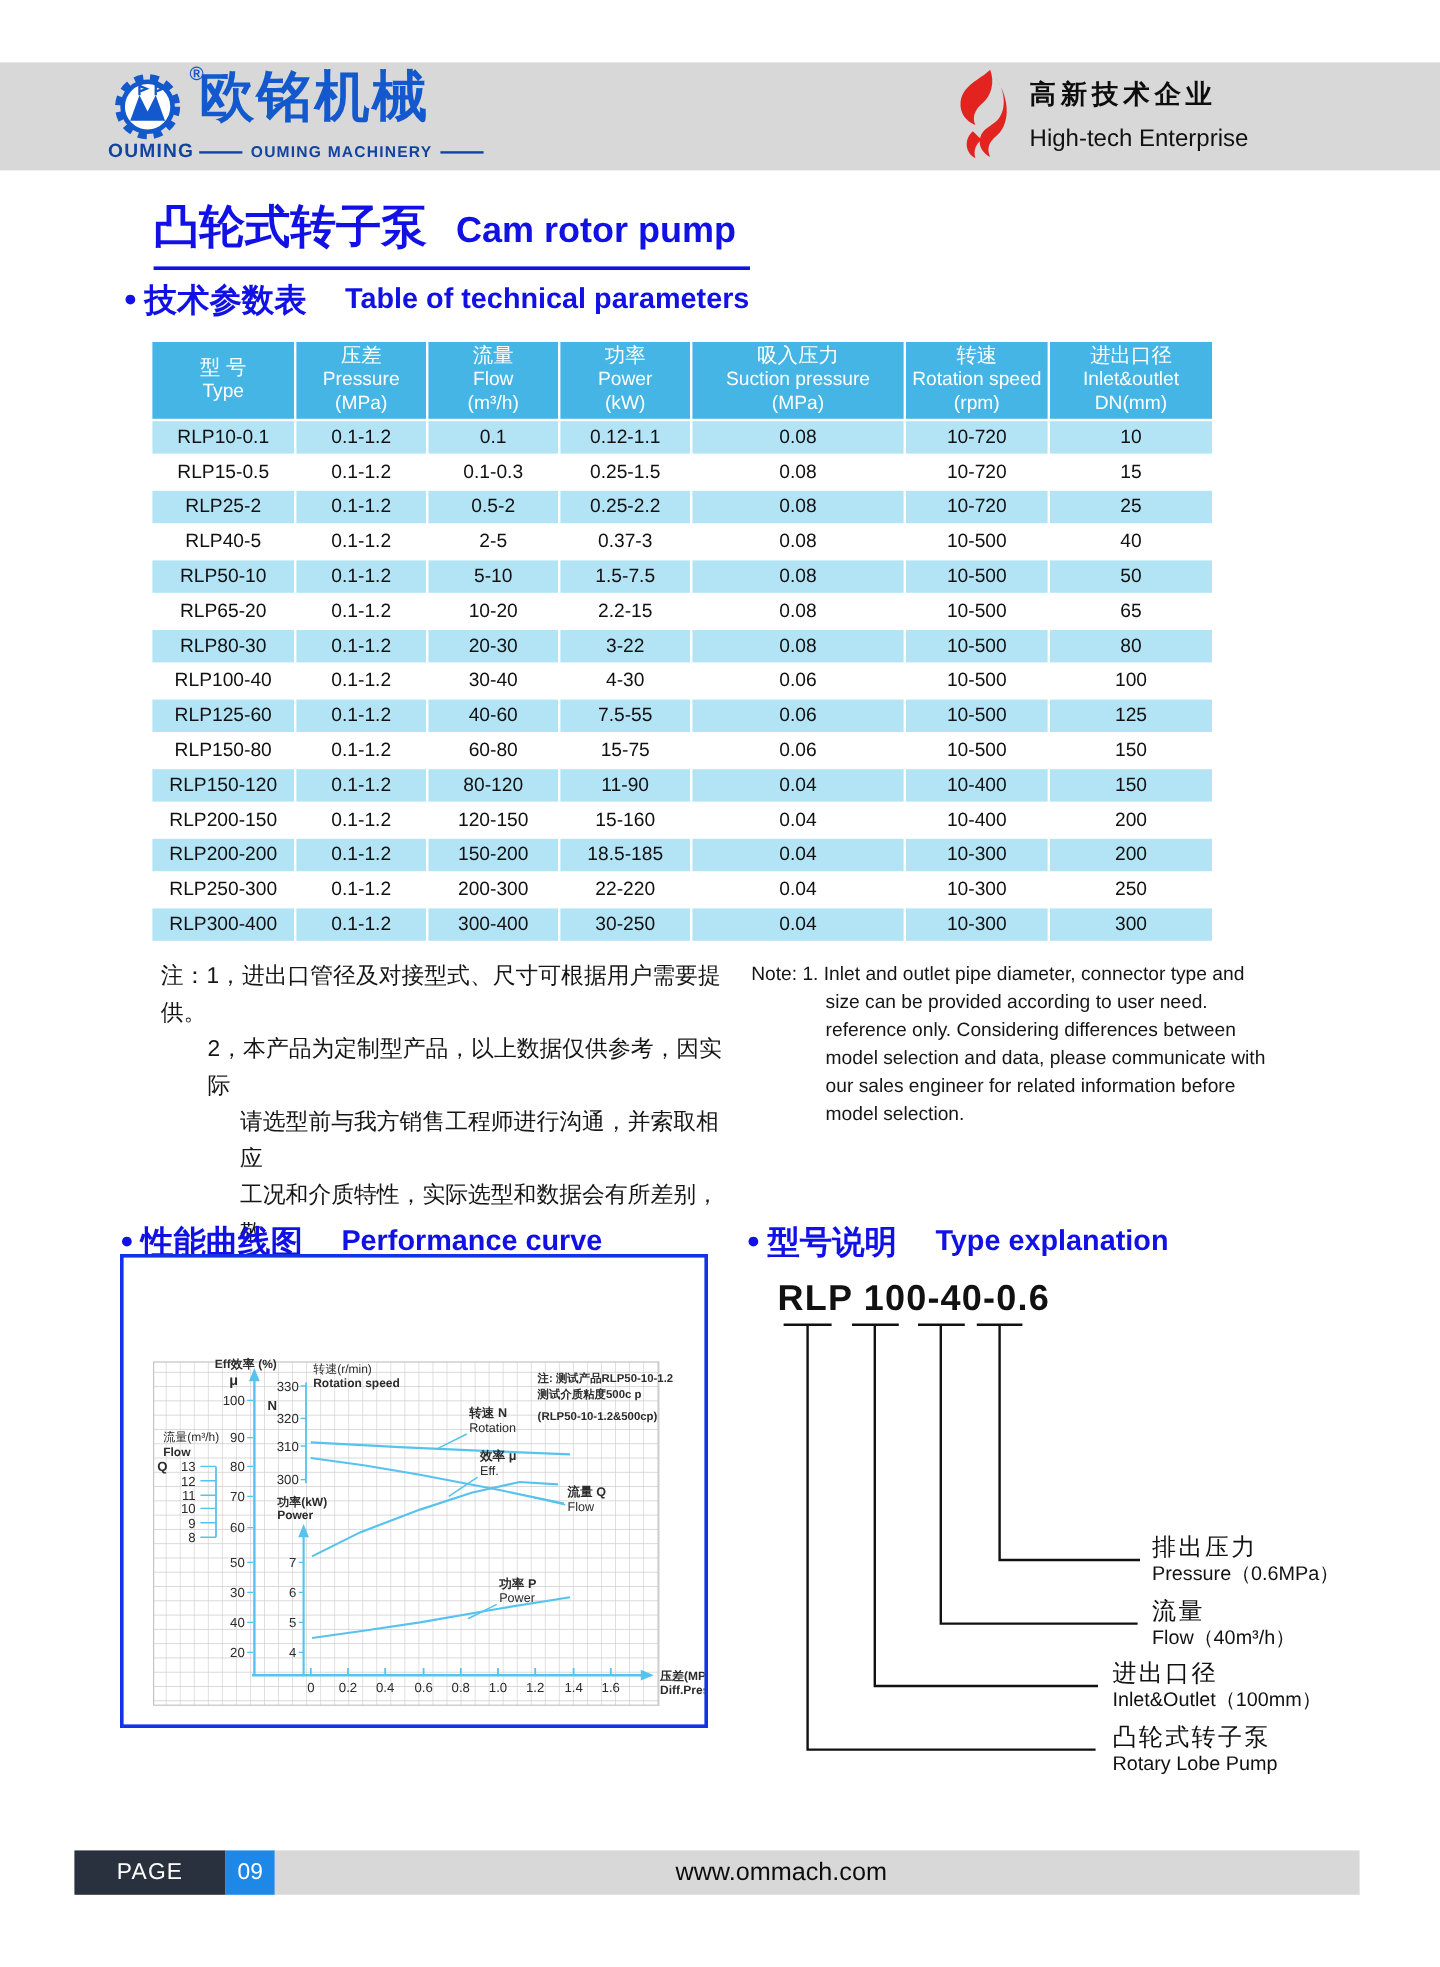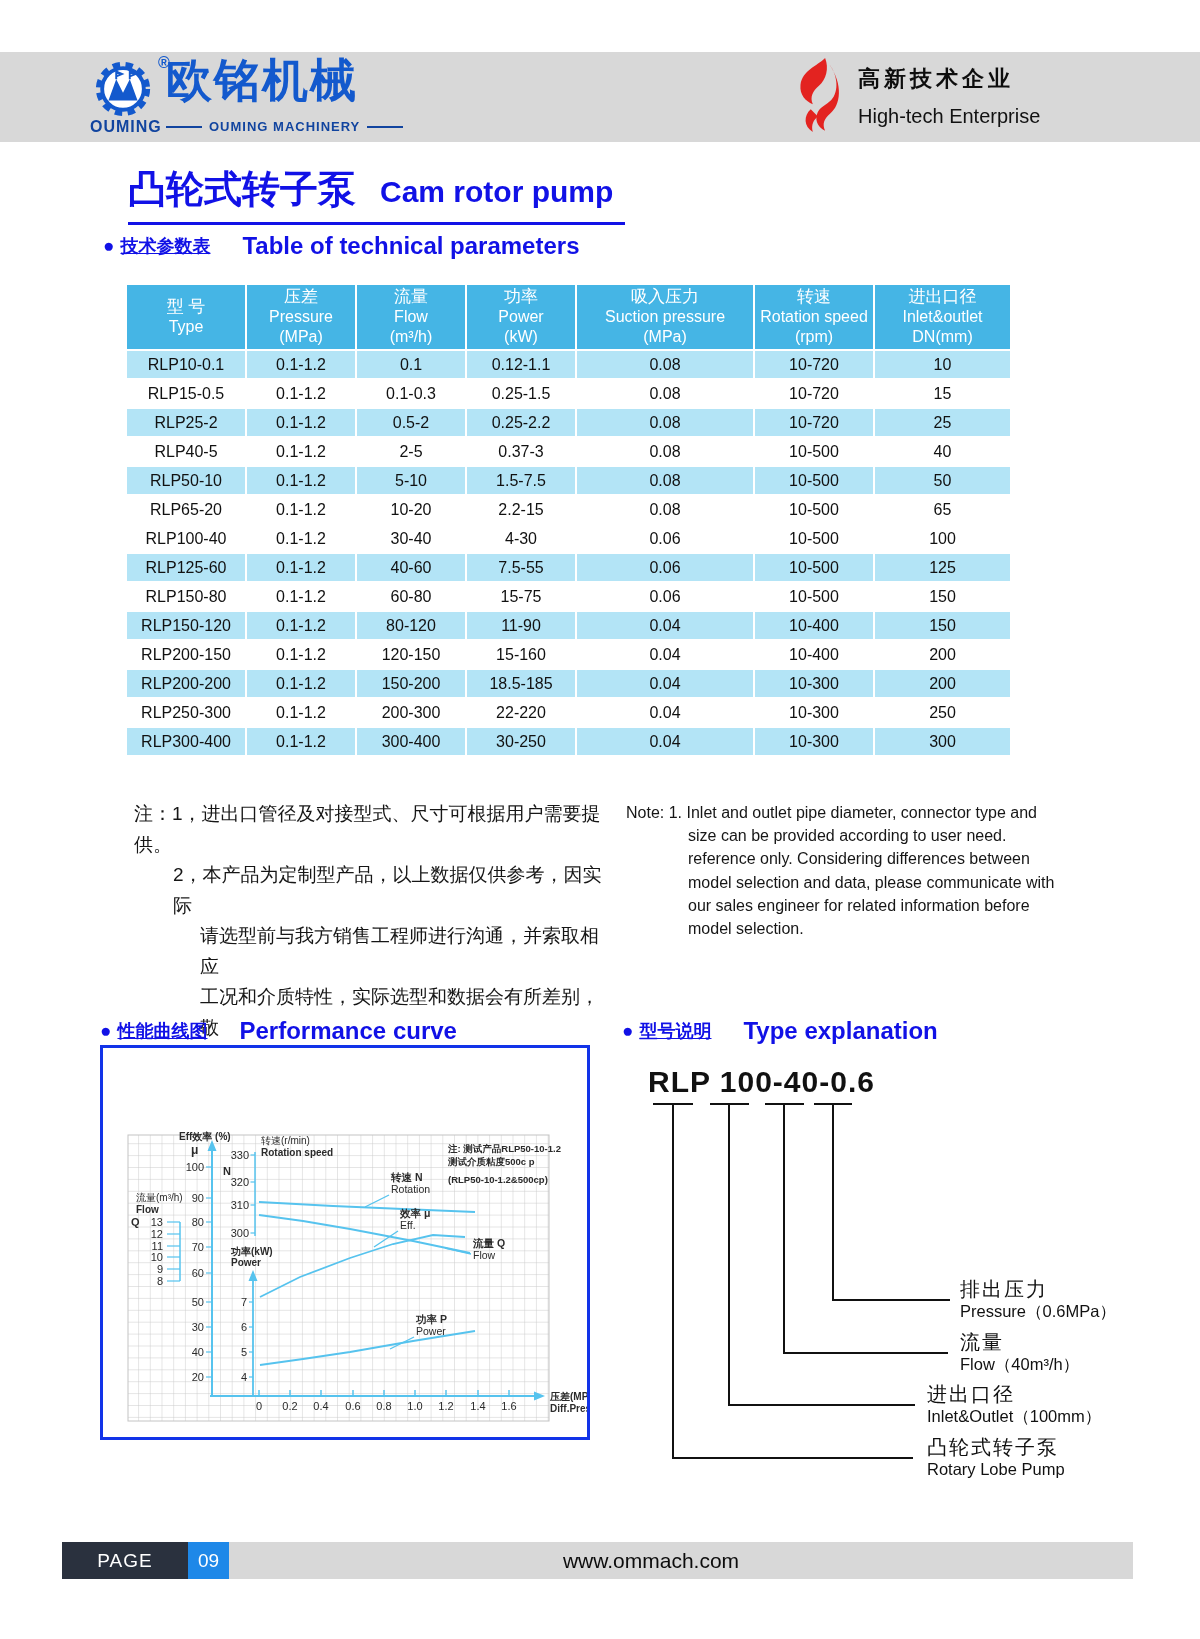--- a/index.html
+++ b/index.html
@@ -18,21 +18,21 @@
   .hitech-en{position:absolute;left:858px;top:105px;font-size:20px;color:#111;}
 
   
   .title{position:absolute;left:128px;top:164px;width:497px;border-bottom:3px solid #1111e6;padding-bottom:7px;display:flex;align-items:baseline;gap:24px;}
   .title-cn{font-size:38px;font-weight:bold;color:#1111e6;}
   .title-en{font-size:30px;font-weight:bold;color:#1111e6;}
 
   
   .sec{position:absolute;display:flex;align-items:center;color:#1111e6;font-weight:bold;}
   .sec .bullet{font-size:19px;margin-right:6px;}
-  .sec .cn{font-size:18px;text-decoration:underline;}
+  .sec .cn{font-size:27px;}
   .sec .en{font-size:24px;margin-left:32px;}
   #sec-params{left:103px;top:232px;}
   #sec-curve{left:100px;top:1017px;}
   #sec-type{left:622px;top:1017px;}
 
   
   table.params{position:absolute;left:125px;top:283px;width:887px;border-collapse:separate;border-spacing:2px;table-layout:fixed;}
   table.params th{background:#45b5e5;color:#fff;font-weight:normal;height:64px;vertical-align:middle;font-size:16px;line-height:20px;padding:0;}
   table.params th div:first-child{font-size:17px;}
   table.params td{background:#fff;text-align:center;height:27px;font-size:16px;color:#111;padding:0;}
@@ -194,20 +194,29 @@
           <td>50</td>
         </tr>
         <tr>
           <td>RLP65-20</td>
           <td>0.1-1.2</td>
           <td>10-20</td>
           <td>2.2-15</td>
           <td>0.08</td>
           <td>10-500</td>
           <td>65</td>
+        </tr>
+        <tr class="alt">
+          <td>RLP80-30</td>
+          <td>0.1-1.2</td>
+          <td>20-30</td>
+          <td>3-22</td>
+          <td>0.08</td>
+          <td>10-500</td>
+          <td>80</td>
         </tr>
         <tr>
           <td>RLP100-40</td>
           <td>0.1-1.2</td>
           <td>30-40</td>
           <td>4-30</td>
           <td>0.06</td>
           <td>10-500</td>
           <td>100</td>
         </tr>

